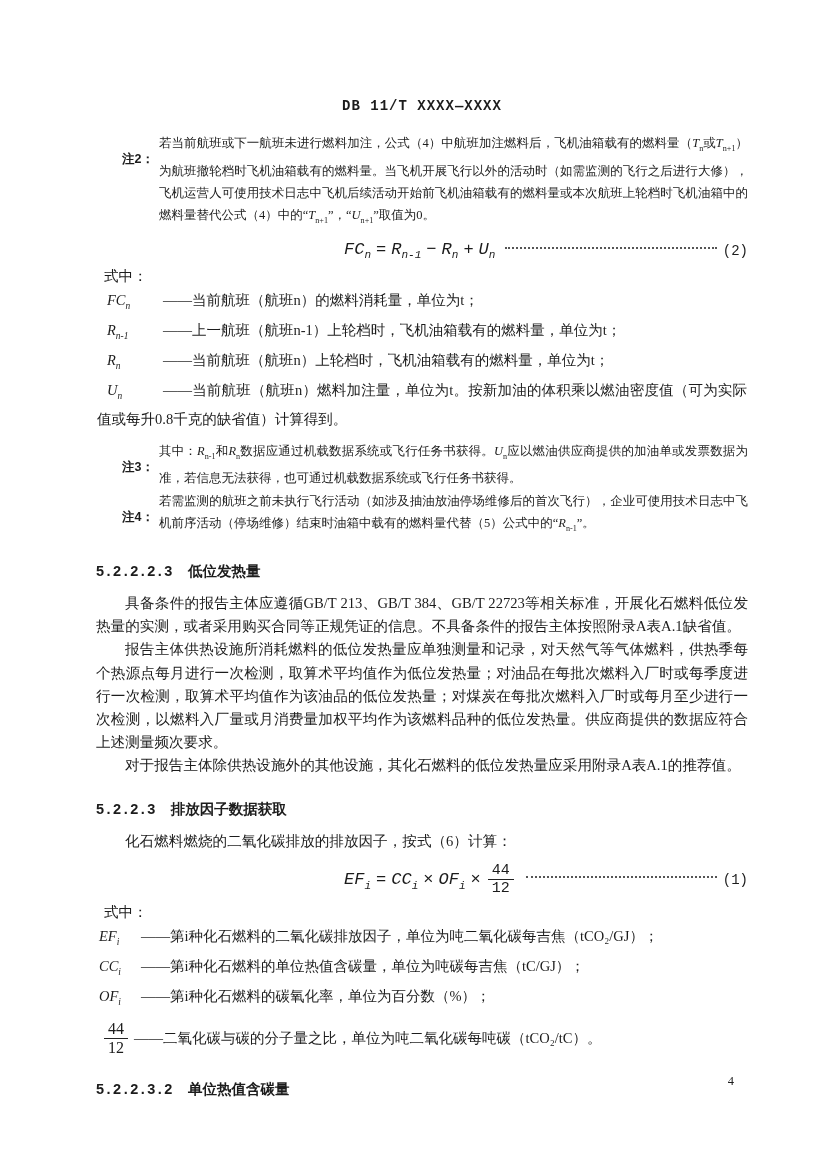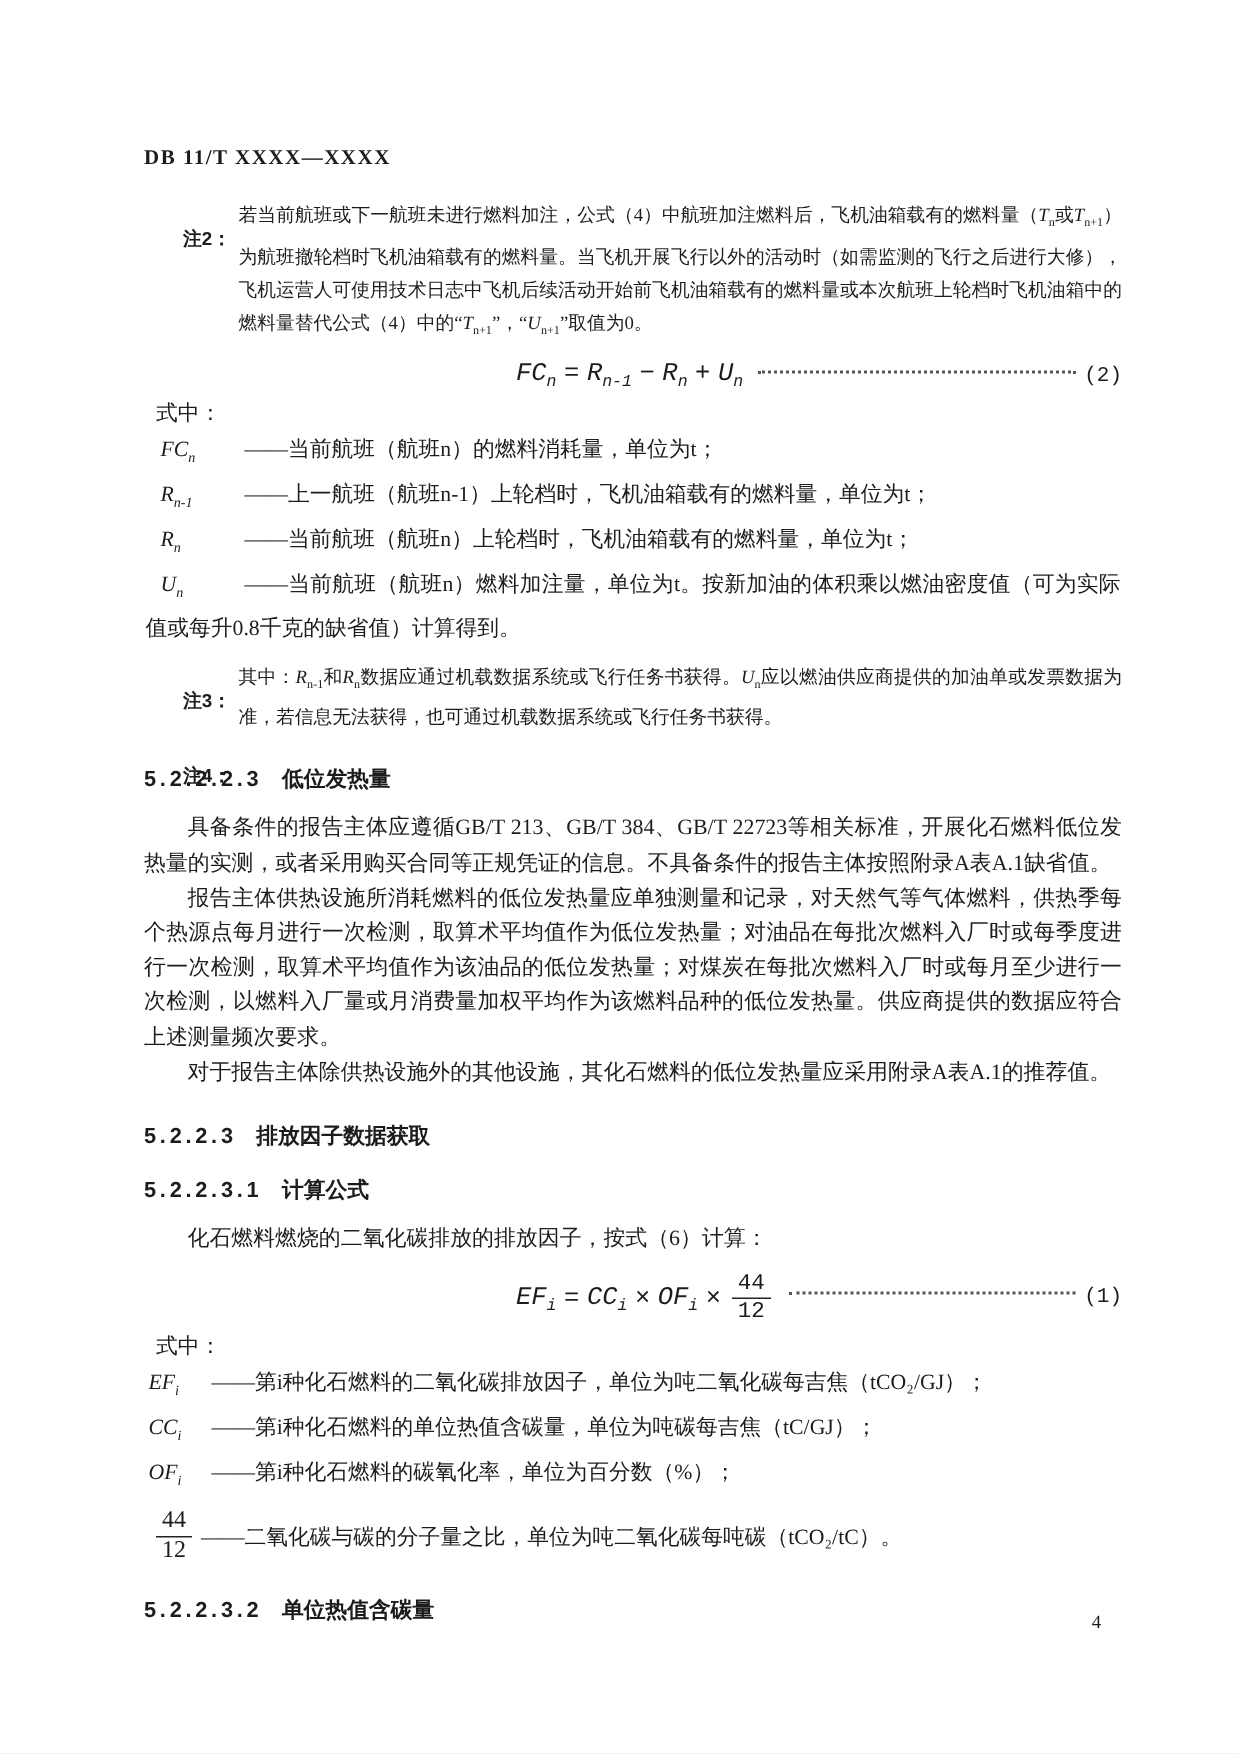--- a/index.html
+++ b/index.html
@@ -8,22 +8,22 @@
     width:826px; height:1169px;
     margin:0 auto;
     background:#ffffff;
     box-sizing:border-box;
     padding:98px 78px 0 96px;
     font-family:"Liberation Serif","DejaVu Serif",serif;
     color:#1c1c1c;
     overflow:hidden;
   }
   .doc-header {
-    text-align:left;
-    font-family:Liberation Serif, serif;
+    text-align:center;
+    font-family:Liberation Mono, monospace;
     font-weight:bold;
     font-size:14px;
     letter-spacing:1px;
     margin-bottom:18px;
   }
   
   .note {
     position:relative;
     margin-left:26px;
     padding-left:37px;
@@ -142,30 +142,30 @@
   <p class="def"><span class="term"><i>R</i><sub>n</sub></span><span>——当前航班（航班n）上轮档时，飞机油箱载有的燃料量，单位为t；</span></p>
   <p class="def"><span class="term"><i>U</i><sub>n</sub></span><span>——当前航班（航班n）燃料加注量，单位为t。按新加油的体积乘以燃油密度值（可为实际值或每升0.8千克的缺省值）计算得到。</span></p>
 
   <div class="notes-group">
     <div class="note">
       <span class="note-label">注3：</span>
       <span>其中：<i>R</i><sub>n-1</sub>和<i>R</i><sub>n</sub>数据应通过机载数据系统或飞行任务书获得。<i>U</i><sub>n</sub>应以燃油供应商提供的加油单或发票数据为准，若信息无法获得，也可通过机载数据系统或飞行任务书获得。</span>
     </div>
     <div class="note">
       <span class="note-label">注4：</span>
+      <span>若需监测的航班之前未执行飞行活动（如涉及抽油放油停场维修后的首次飞行），企业可使用技术日志中飞机前序活动（停场维修）结束时油箱中载有的燃料量代替（5）公式中的“<i>R</i><sub>n-1</sub>”。</span>
     </div>
   </div>
 
   <h3 class="heading mt-sec"><span class="h-num">5.2.2.2.3</span><span>低位发热量</span></h3>
   <p class="para mt-par">具备条件的报告主体应遵循GB/T 213、GB/T 384、GB/T 22723等相关标准，开展化石燃料低位发热量的实测，或者采用购买合同等正规凭证的信息。不具备条件的报告主体按照附录A表A.1缺省值。</p>
   <p class="para">报告主体供热设施所消耗燃料的低位发热量应单独测量和记录，对天然气等气体燃料，供热季每个热源点每月进行一次检测，取算术平均值作为低位发热量；对油品在每批次燃料入厂时或每季度进行一次检测，取算术平均值作为该油品的低位发热量；对煤炭在每批次燃料入厂时或每月至少进行一次检测，以燃料入厂量或月消费量加权平均作为该燃料品种的低位发热量。供应商提供的数据应符合上述测量频次要求。</p>
   <p class="para">对于报告主体除供热设施外的其他设施，其化石燃料的低位发热量应采用附录A表A.1的推荐值。</p>
 
   <h3 class="heading mt-sec"><span class="h-num">5.2.2.3</span><span>排放因子数据获取</span></h3>
-  <h3 class="heading mt-sub"><span class="h-num">5.2.2.3.1</span><span>计算公式</span></h3>
   <p class="para mt-par">化石燃料燃烧的二氧化碳排放的排放因子，按式（6）计算：</p>
 
   <div class="formula-row">
     <span class="f-expr"><i>EF</i><sub>i</sub><span class="op">=</span><i>CC</i><sub>i</sub><span class="op">×</span><i>OF</i><sub>i</sub><span class="op">×</span><span class="frac"><span class="num">44</span><span class="den">12</span></span></span>
     <span class="leader"></span>
     <span class="f-num">(1)</span>
   </div>
 
   <p class="where-intro">式中：</p>
   <p class="def def2"><span class="term"><i>EF</i><sub>i</sub></span><span>——第i种化石燃料的二氧化碳排放因子，单位为吨二氧化碳每吉焦（tCO₂/GJ）；</span></p>

